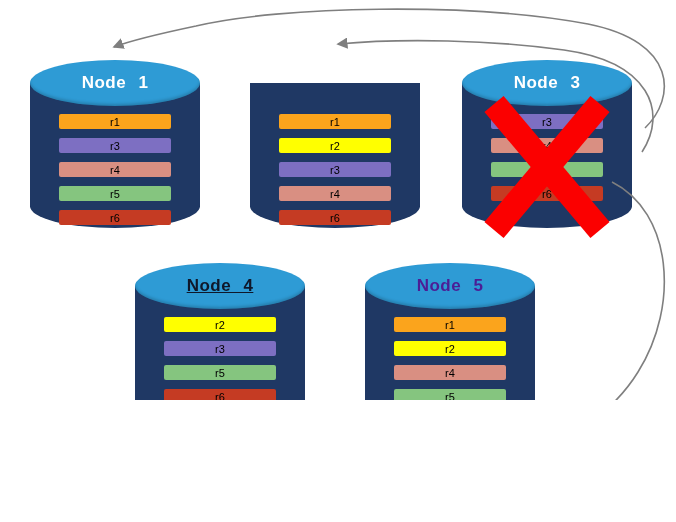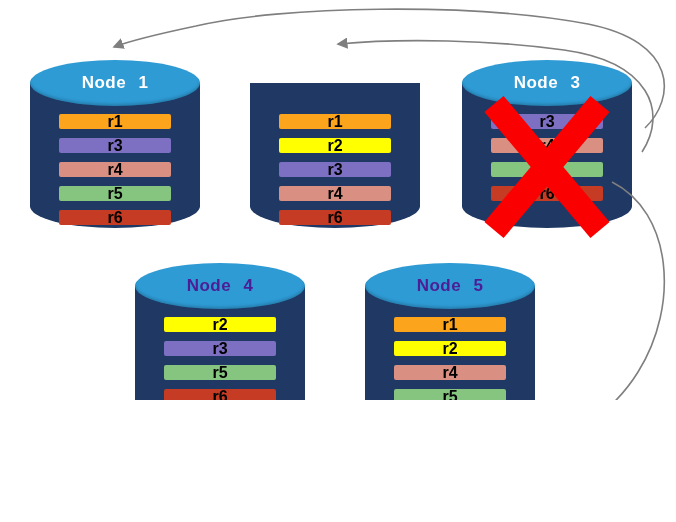--- a/index.html
+++ b/index.html
@@ -8,21 +8,21 @@
 
   .cylinder { position:absolute; width:170px; height:168px; }
   .cyl-body { position:absolute; top:23px; left:0; width:170px; height:145px;
               border-radius:0 0 50% 50% / 0 0 15% 15%; }
   .cyl-top  { position:absolute; top:0; left:0; width:170px; height:46px;
               border-radius:50%; display:flex; align-items:center; justify-content:center;
               box-shadow: inset 0 -2px 3px rgba(0,0,0,0.18); }
   .cyl-title{ font-weight:bold; font-size:17px; letter-spacing:0.5px; word-spacing:7px; }
   .bars { position:absolute; top:54px; left:0; width:170px;
           display:flex; flex-direction:column; align-items:center; gap:9px; }
-  .bar  { width:112px; height:15px; border-radius:2px; font-size:16px; font-weight:bold;
+  .bar  { width:112px; height:15px; border-radius:2px; font-size:11px; font-weight:normal;
           color:#000; display:flex; align-items:center; justify-content:center; }
 
   #overlay { position:absolute; left:0; top:0; width:676px; height:522px; pointer-events:none; }
   .arrow { fill:none; stroke-width:1.6; }
   .xmark-big   { stroke-width:25; stroke-linecap:butt; }
   .xmark-small { stroke-width:10; stroke-linecap:butt; }
 </style>
 </head>
 <body>
 
@@ -59,21 +59,21 @@
         <div class="bars">
           <div class="bar" style="background: rgb(125, 111, 194);">r3</div>
           <div class="bar" style="background: rgb(217, 143, 130);">r4</div>
           <div class="bar" style="background: rgb(133, 197, 127);">r5</div>
           <div class="bar" style="background: rgb(197, 59, 35);">r6</div>
         </div>
       </div>
       <div class="cylinder" style="left: 135px; top: 263px;">
         <div class="cyl-body" style="background: rgb(31, 56, 100);"></div>
         <div class="cyl-top" style="background: rgb(46, 155, 213);">
-          <div class="cyl-title" style="color: #4c1d95;">Node 4</div>
+          <div class="cyl-title" style="color: #0f172a; text-decoration: underline;">Node 4</div>
         </div>
         <div class="bars">
           <div class="bar" style="background: rgb(255, 255, 0);">r2</div>
           <div class="bar" style="background: rgb(125, 111, 194);">r3</div>
           <div class="bar" style="background: rgb(133, 197, 127);">r5</div>
           <div class="bar" style="background: rgb(197, 59, 35);">r6</div>
         </div>
       </div>
       <div class="cylinder" style="left: 365px; top: 263px;">
         <div class="cyl-body" style="background: rgb(31, 56, 100);"></div>

